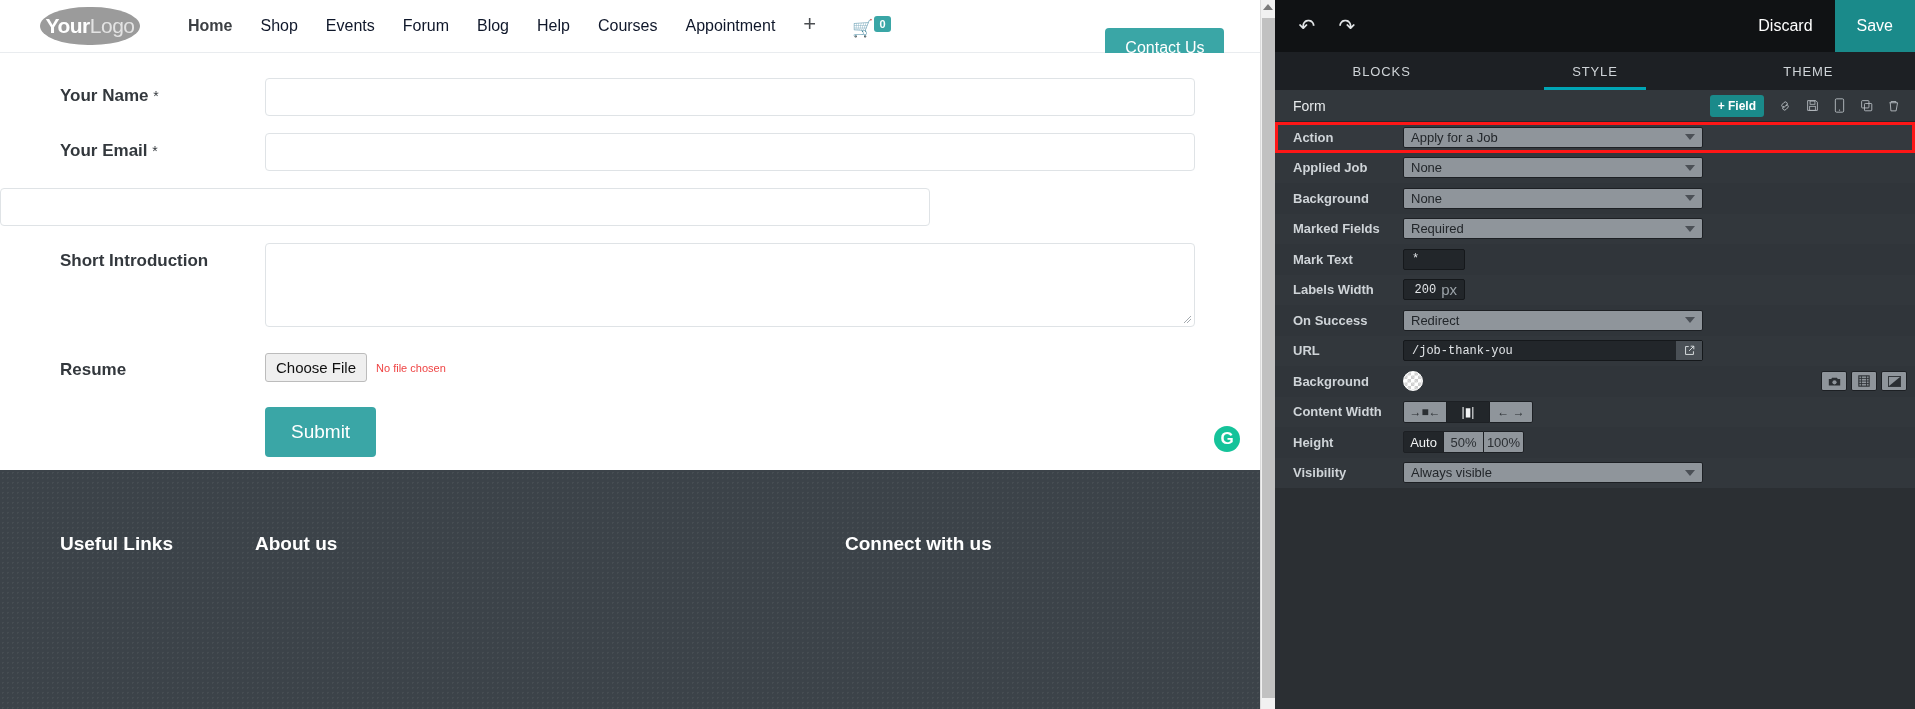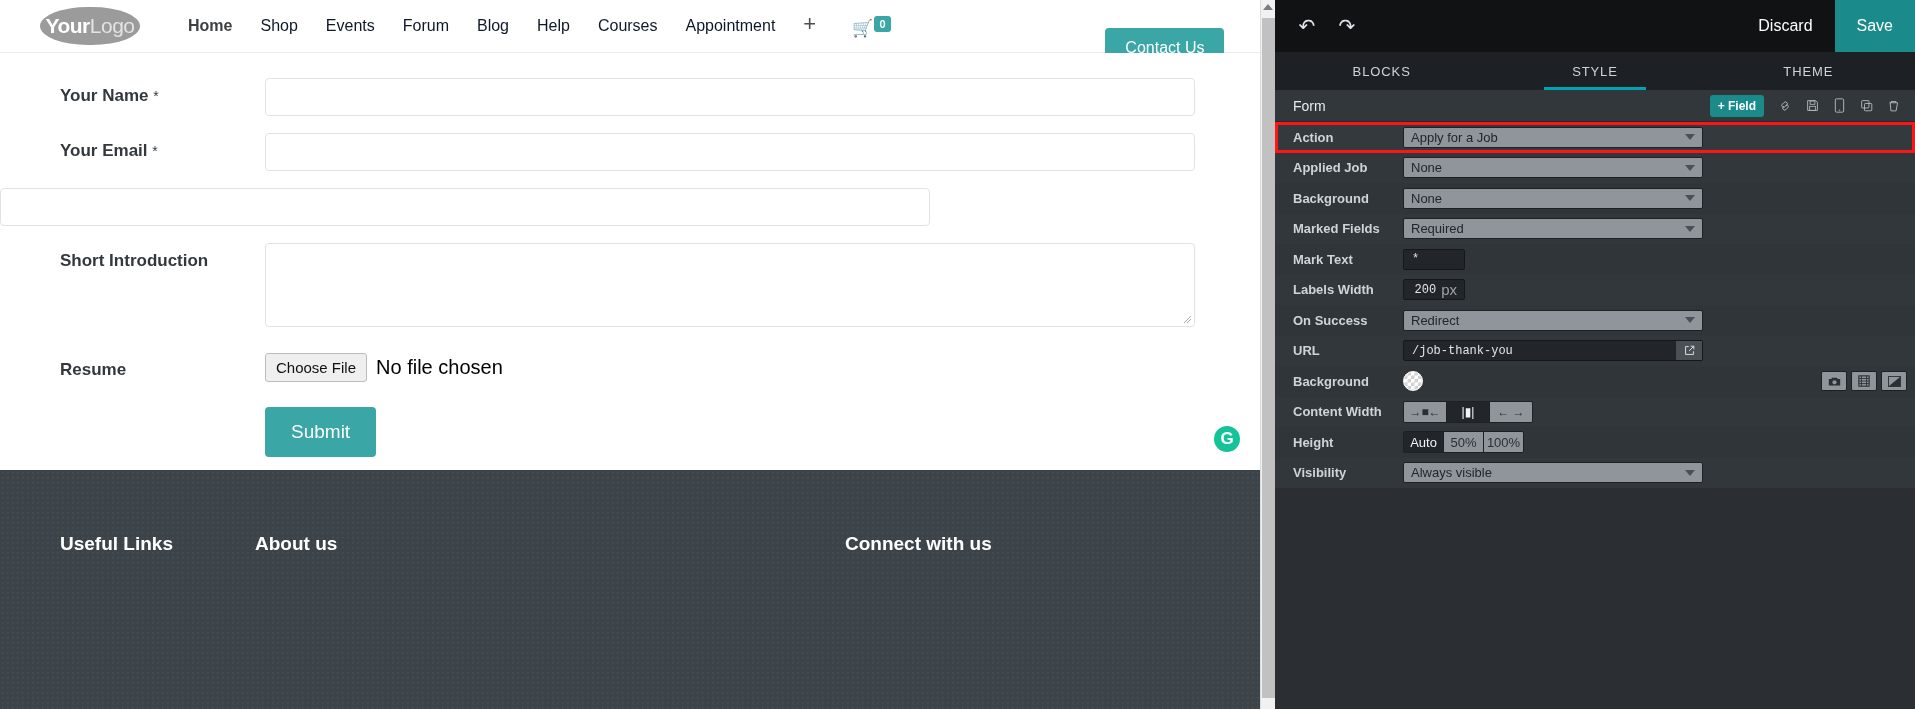--- a/index.html
+++ b/index.html
@@ -62,21 +62,21 @@
     position:relative;
   }
   .resize-grip {
     position:absolute; right:2px; bottom:2px; width:10px;height:10px;
   }
   .filewrap { display:flex; align-items:center; gap:9px; padding-top:1px;}
   .choose-file {
     border:1px solid #bcbcbc; background:#efefef; border-radius:3px;
     font-size:15px; color:#111; padding:5px 10px; cursor:pointer;
   }
-  .nofile { font-size:20px; color:#000000;text-align:right; }
+  .nofile { font-size:11px; color:#ef4444;text-align:right; }
   .btn-submit {
     background:#3aa6a6; color:#fff; border:none; border-radius:4px;
     font-size:19px; padding:14px 26px; cursor:pointer;
   }
 
   .footer {
     background:#3c4349; height:239px; position:relative;
     background-image: radial-gradient(rgba(255,255,255,0.05) 1px, transparent 1px);
     background-size: 5px 5px;
   }

